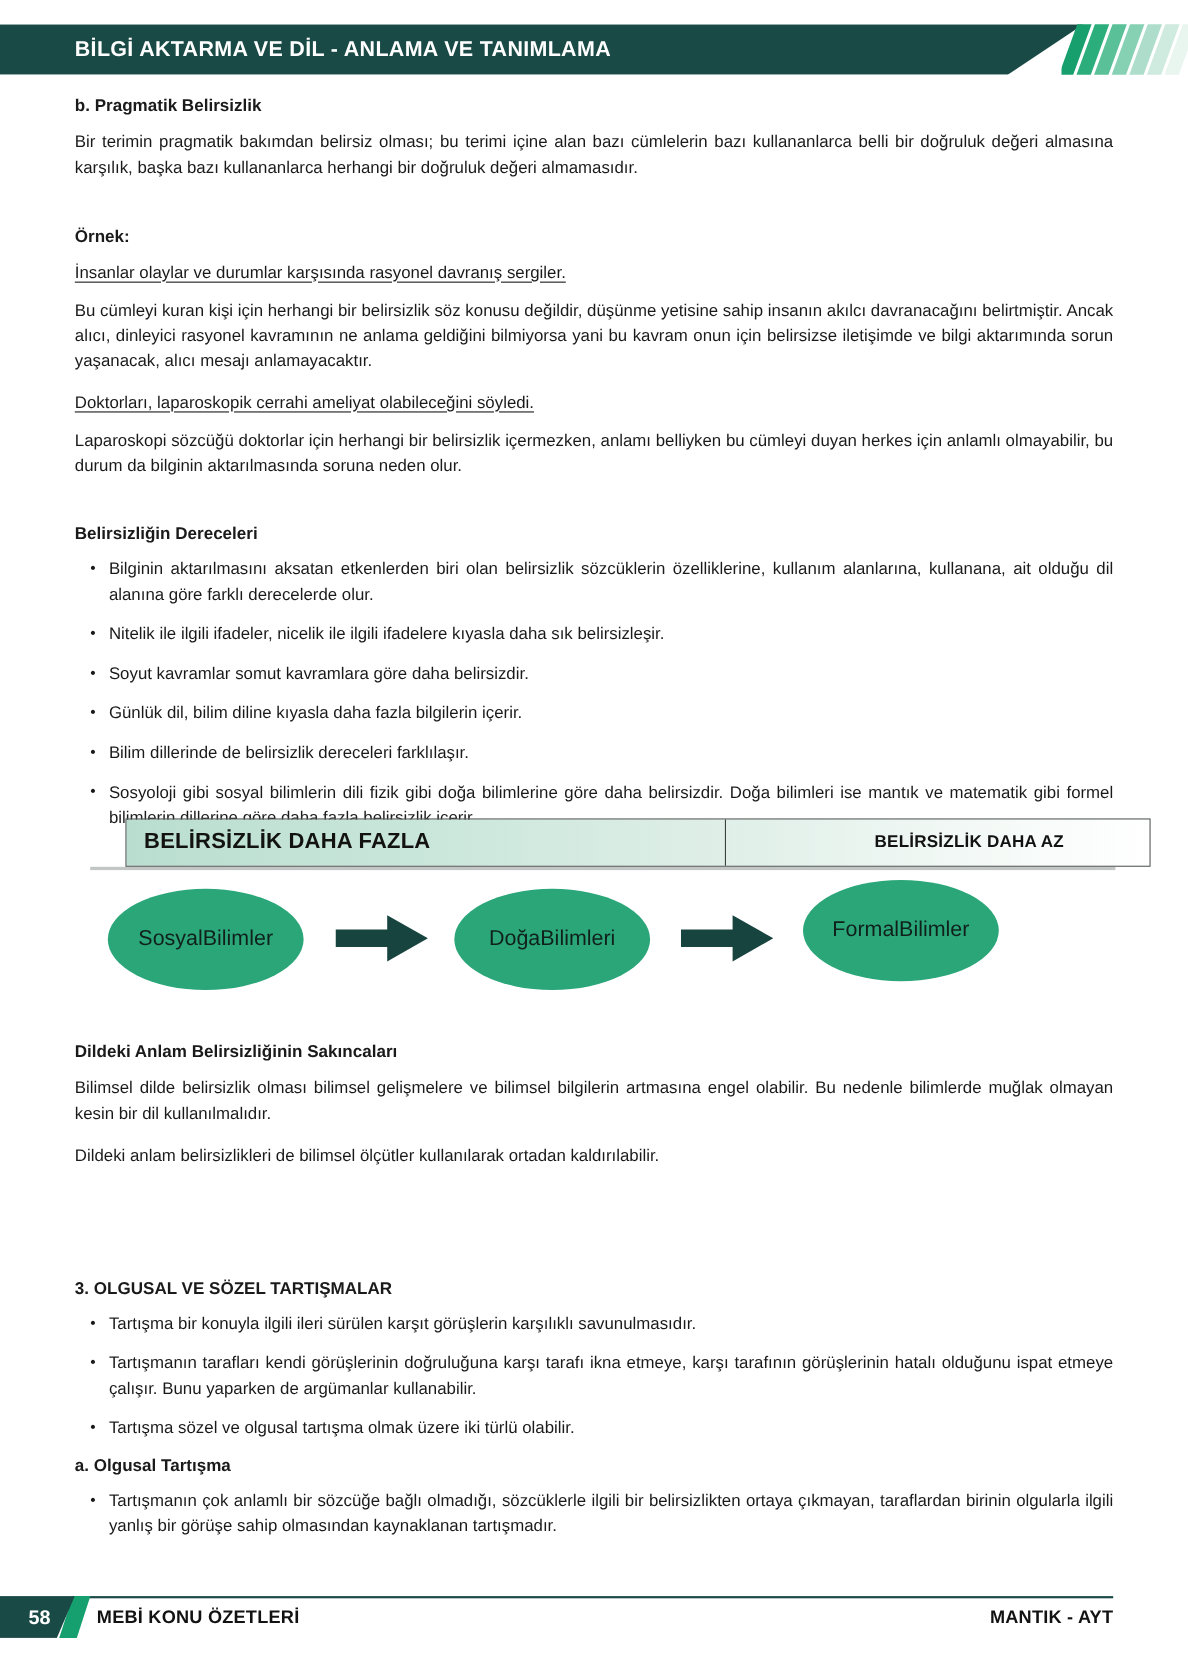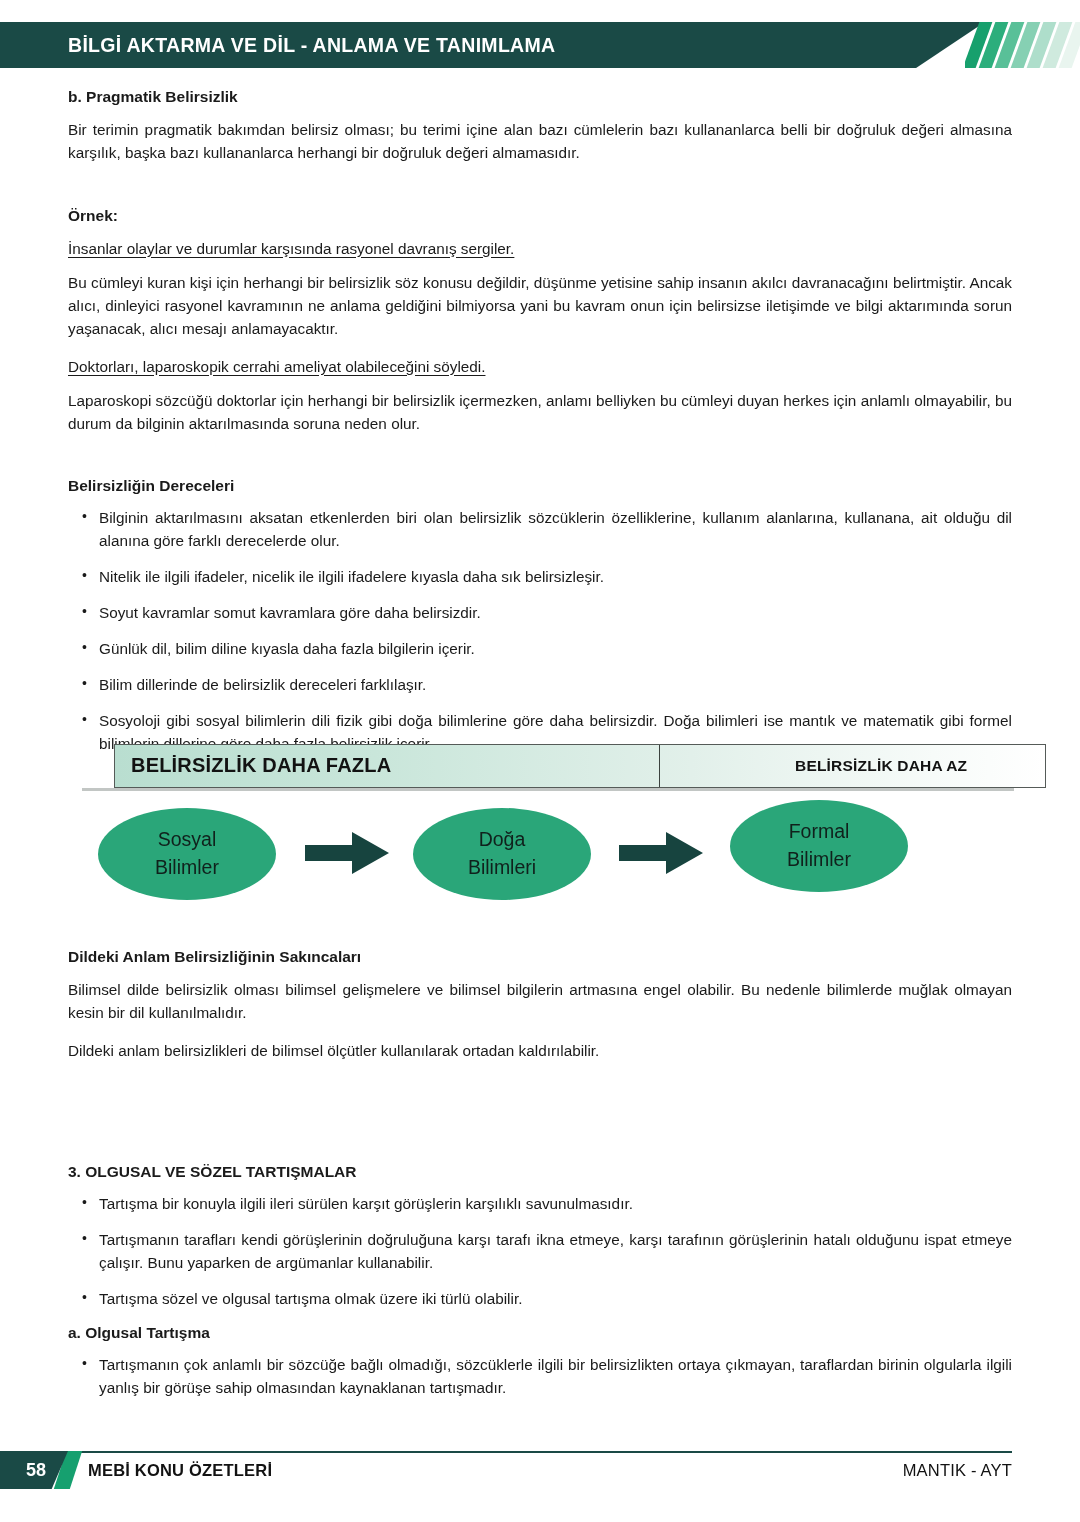--- a/index.html
+++ b/index.html
@@ -179,21 +179,21 @@
     width: 944px;
     height: 120px;
   }
   .ellipse {
     position: absolute;
     width: 178px;
     height: 92px;
     border-radius: 50%;
     background: #2aa679;
     display: flex;
-    flex-direction: column;
+    flex-direction: row;
     align-items: center;
     justify-content: center;
     color: #10211c;
     font-size: 19.5px;
     line-height: 1.42;
   }
   .ellipse span { display: block; }
   .arrow {
     position: absolute;
     width: 84px;
@@ -257,21 +257,21 @@
     color: #121212;
     letter-spacing: 0.2px;
   }
   .footer-right-label {
     position: absolute;
     right: 68px;
     top: 8px;
     height: 38px;
     line-height: 38px;
     font-size: 16.5px;
-    font-weight: normal;
+    font-weight: bold;
     color: #121212;
     letter-spacing: 0.2px;
   }
 </style>
 </head>
 <body>
 
 <div class="header">
   <div class="header-bar"></div>
   <div class="header-title">BİLGİ AKTARMA VE DİL - ANLAMA VE TANIMLAMA</div>

